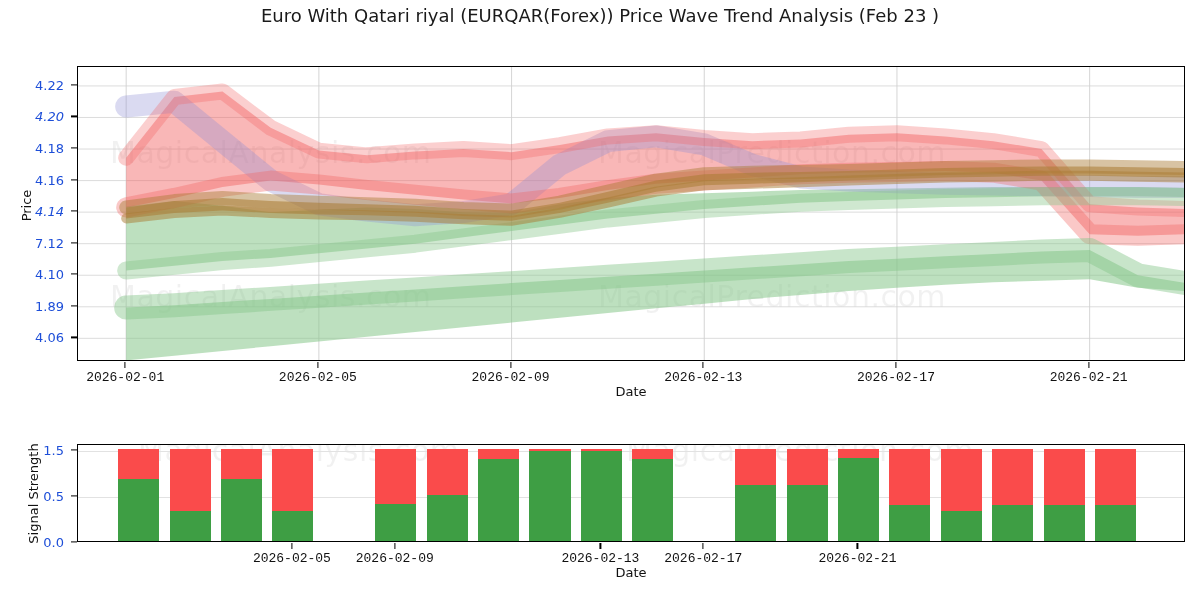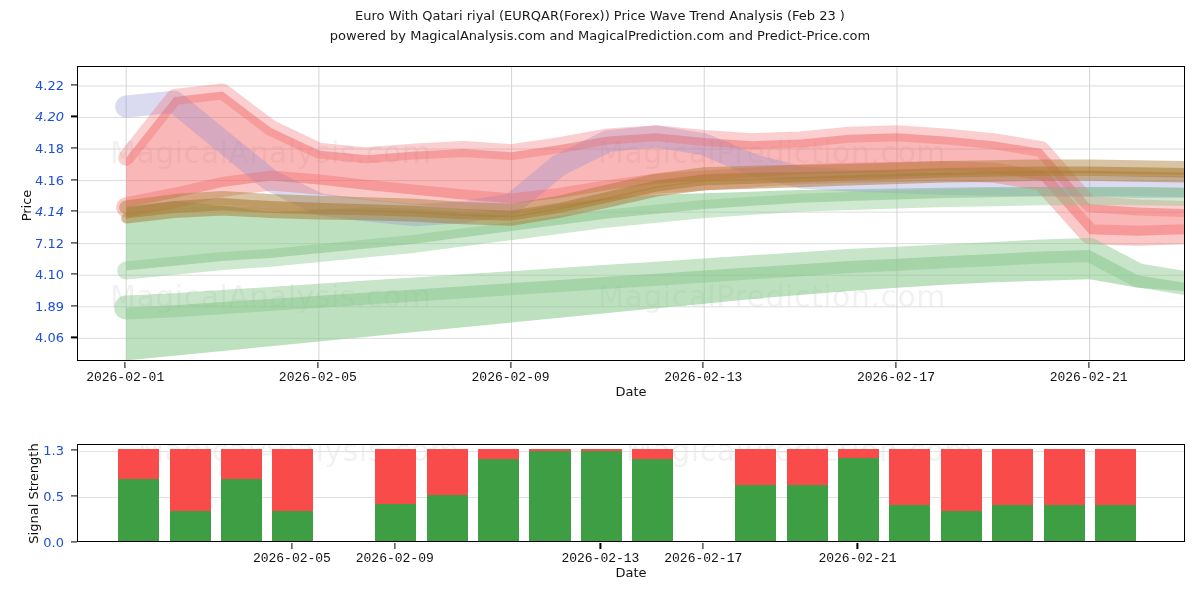--- a/index.html
+++ b/index.html
@@ -1,20 +1,20 @@
 <!DOCTYPE html>
 <html><head>
 <meta charset="utf-8">
 <style>
   html,body{margin:0;padding:0;background:#ffffff;}
   body{width:1200px;height:600px;font-family:"DejaVu Sans","Liberation Sans",sans-serif;overflow:hidden;}
   #root{position:relative;width:1200px;height:600px;}
 
   .title-block{position:absolute;left:0;top:6px;width:1200px;text-align:center;}
-  .title-line{font-size:13px;color:#1a1a1a;line-height:20px;}
+  .title-line{font-size:18px;color:#1a1a1a;line-height:20px;}
 
   
   .panel{position:absolute;}
   #price-panel{left:77px;top:66px;width:1108px;height:295px;}
   #price-frame{position:absolute;inset:0;border:1.3px solid #000;box-sizing:border-box;overflow:hidden;background:#fff;}
   #price-svg{position:absolute;left:0;top:0;}
   .gridline{stroke:#d8d8d8;stroke-width:0.9;}
   .vgrid{stroke:#d0d0d0;stroke-width:0.9;}
 
   .ylabels{position:absolute;left:0;top:66px;width:72px;height:295px;}
@@ -41,21 +41,20 @@
   .bar .buy{position:absolute;left:0;width:100%;bottom:0;}
   .subtitle{position:absolute;width:1200px;left:0;text-align:center;font-size:14.5px;color:#111;}
 </style>
 </head>
 <body>
 
 <div id="root">
 
   <div class="title-block">
     <div class="title-line">Euro With Qatari riyal (EURQAR(Forex)) Price Wave Trend Analysis (Feb 23 )</div>
-    <div class="title-line">powered by MagicalAnalysis.com and MagicalPrediction.com and Predict-Price.com</div>
   </div>
 
   <div id="price-ytitle" class="ytitle">Price</div>
   <div class="ylabels" id="price-ylabels">
       <div class="ylab" style="top: 271.337px;">4.06</div>
       <div class="ytick" style="top: 271.337px;"></div>
       <div class="ylab" style="top: 239.786px;">1.89</div>
       <div class="ytick" style="top: 239.786px;"></div>
       <div class="ylab" style="top: 208.235px;">4.10</div>
       <div class="ytick" style="top: 208.235px;"></div>
@@ -127,21 +126,21 @@
     </div>
   <div class="xtitle" id="price-xtitle" style="left:631px;top:384px;">Date</div>
 
 
   <div id="signal-ytitle" class="ytitle" style="left:-22px;top:486px;width:110px;text-align:center;transform:rotate(-90deg);">Signal Strength</div>
   <div class="ylabels" id="signal-ylabels" style="top:444px;height:98px;">
       <div class="ylab" style="top: 98px;">0.0</div>
       <div class="ytick" style="top: 98px;"></div>
       <div class="ylab" style="top: 51.7736px;">0.5</div>
       <div class="ytick" style="top: 51.7736px;"></div>
-      <div class="ylab" style="top: 5.54717px;">1.3</div>
+      <div class="ylab" style="top: 5.54717px;">1.5</div>
       <div class="ytick" style="top: 5.54717px;"></div>
     </div>
 
   <div class="panel" id="signal-panel">
     <div id="signal-frame">
       <div class="wm" style="left:60px;top:-12px;">MagicalAnalysis.com</div>
       <div class="wm" style="left:548px;top:-12px;">MagicalPrediction.com</div>
     <div class="sgrid" style="top: 51.7736px;"></div>
         <div class="sgrid" style="top: 5.54717px;"></div>
         <div class="bar" style="left: 40.1039px; width: 41.1323px; height: 92.4528px;">

